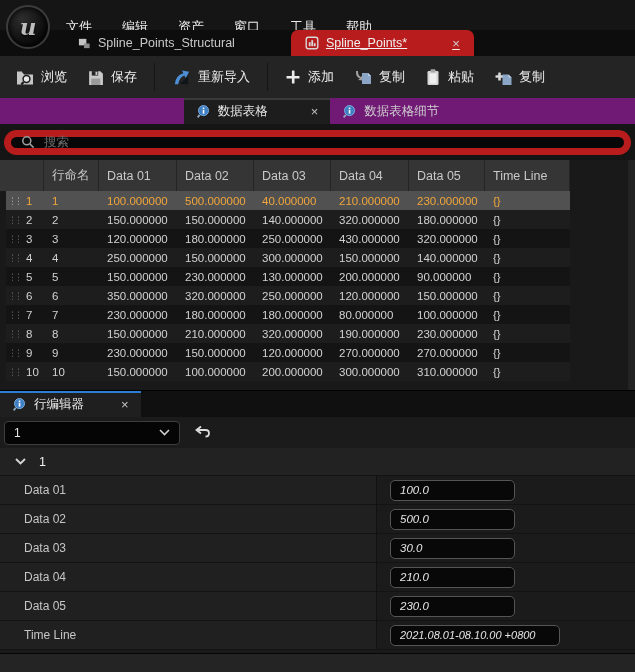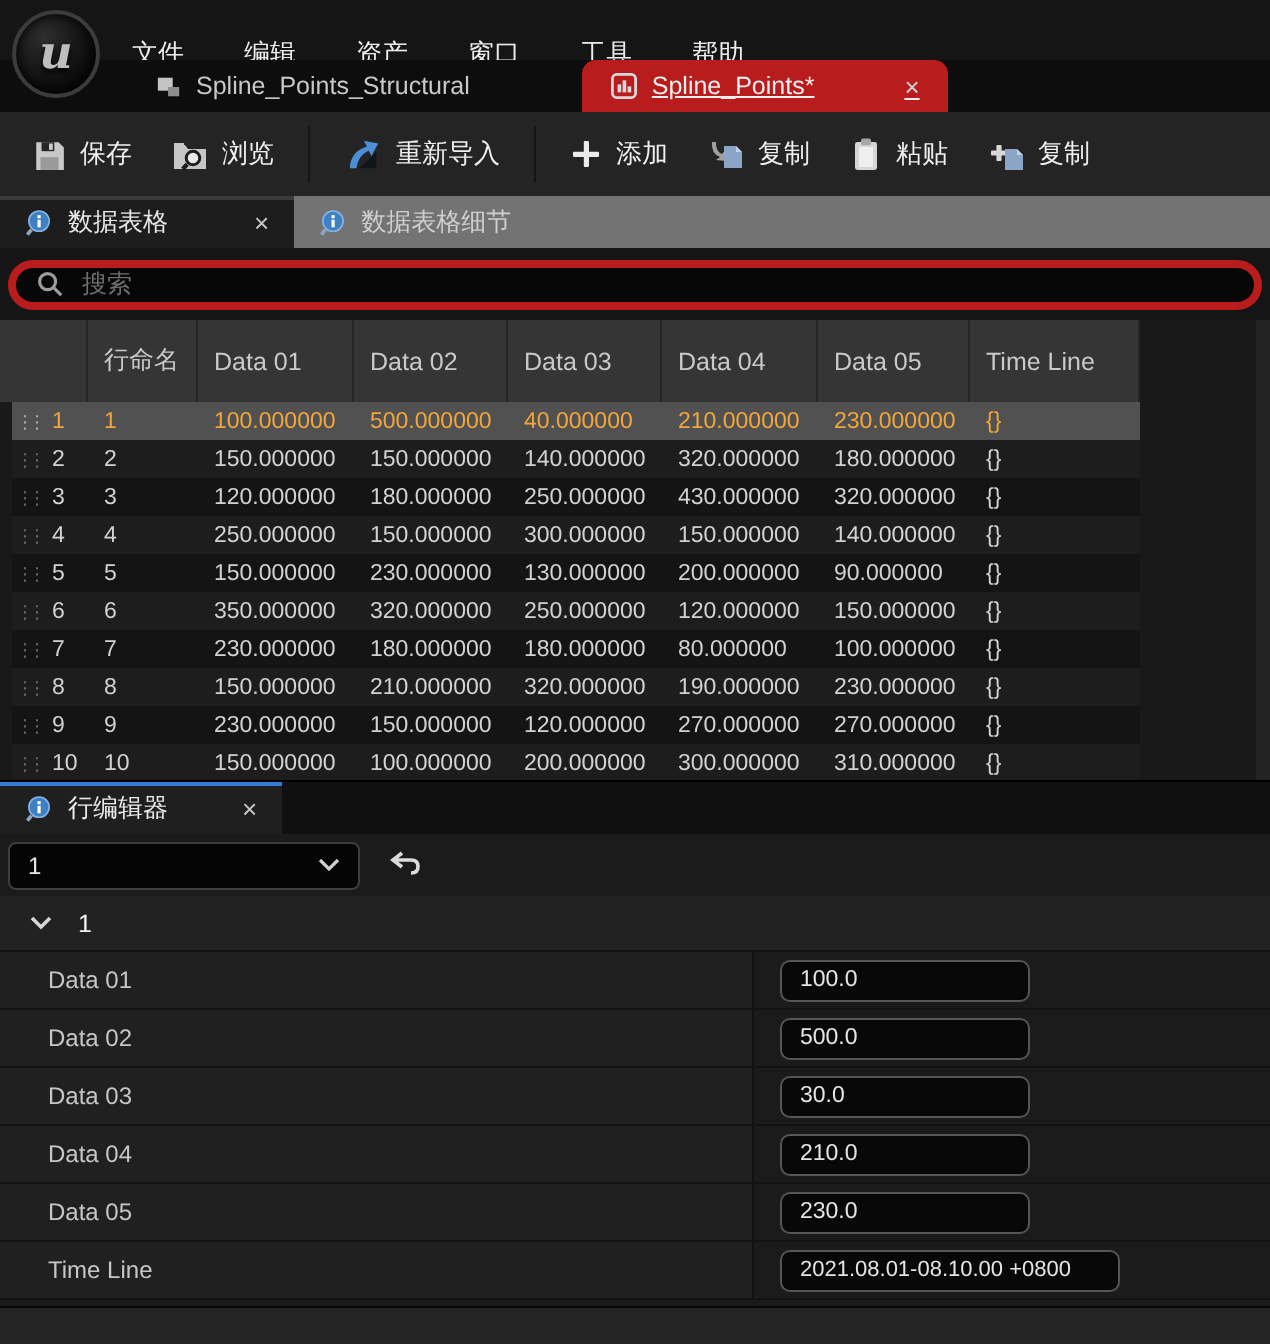--- a/index.html
+++ b/index.html
@@ -22,34 +22,34 @@
   .tabwell{position:absolute;left:0;right:0;bottom:0;height:26px;background:#0d0d0d;
     display:flex;align-items:stretch;padding-left:64px;}
   .asset-tab{display:flex;align-items:center;gap:7px;padding:0 14px;font-size:12.5px;color:#c9c9c9;}
   .asset-tab.active{background:#b91c1c;border-radius:7px 7px 0 0;color:#f0f0f0;margin-left:42px;text-decoration:underline;}
   .asset-tab .close{margin-left:38px;color:#cfcfcf;font-size:13px;line-height:1;}
   
   .toolbar{height:42px;background:#242424;display:flex;align-items:center;padding-left:6px;flex:none;}
   .tbtn{display:flex;align-items:center;gap:7px;padding:0 10px;height:32px;font-size:13px;color:#efefef;}
   .tsep{width:1px;height:28px;background:#151515;margin:0 7px;}
   
-  .panel-tabs{height:26px;background:#737373;display:flex;align-items:stretch;flex:none;}
+  .panel-tabs{height:26px;background:#701a75;display:flex;align-items:stretch;flex:none;justify-content:center;}
   .ptab{display:flex;align-items:center;gap:7px;padding:0 12px;font-size:12.5px;color:#cfcfcf;}
   .ptab.active{background:#1d1d1d;box-shadow:inset 0 2px 0 #3a3a3a;color:#e8e8e8;}
   .ptab .close{margin-left:36px;color:#c5c5c5;font-size:13px;}
   
   .search-row{height:36px;background:#151515;display:flex;align-items:center;padding:0 4px;flex:none;}
-  .search-box{flex:1;height:25px;background:#070707;border:4px solid #b91c1c;border-radius:13px;
+  .search-box{flex:1;height:25px;background:#070707;border:7px solid #b91c1c;border-radius:13px;
     display:flex;align-items:center;gap:9px;padding:0 10px;}
   .search-box input{flex:1;background:transparent;border:none;outline:none;color:#cfcfcf;
     font-size:12.5px;font-family:inherit;}
   .search-box input::placeholder{color:#6e6e6e;}
   
   .table-region{height:230px;background:#191919;position:relative;flex:none;overflow:hidden;}
-  .thead{display:flex;height:41px;width:570px;background:#353535;align-items:stretch;
+  .thead{display:flex;height:31px;width:570px;background:#353535;align-items:stretch;
     font-size:12.5px;color:#c9c9c9;}
   .th{display:flex;align-items:center;padding-left:8px;border-right:1px solid #252525;}
   .w-idx{width:44px;flex:none;} .w-name{width:55px;flex:none;}
   .w-d1{width:78px;flex:none;} .w-d2{width:77px;flex:none;} .w-d3{width:77px;flex:none;}
   .w-d4{width:78px;flex:none;} .w-d5{width:76px;flex:none;} .w-tl{flex:1;}
   .trow{display:flex;height:19px;width:564px;margin-left:6px;align-items:center;
     font-size:11.5px;color:#d2d2d2;}
   .trow.even{background:#141414;} .trow.odd{background:#1d1d1d;}
   .trow.selected{background:#515151;color:#f0a63c;}
   .cell{padding-left:8px;white-space:nowrap;overflow:hidden;}
@@ -68,21 +68,21 @@
     display:flex;align-items:center;padding:0 9px;font-size:12px;color:#e8e8e8;}
   .dropdown .chev{margin-left:auto;display:flex;}
   .re-section{height:28px;background:#222222;display:flex;align-items:center;gap:13px;
     padding-left:15px;font-size:12.5px;color:#f0f0f0;border-bottom:1px solid #131313;flex:none;}
   .fields{flex:none;}
   .field-row{height:29px;display:flex;border-bottom:1px solid #131313;background:#1b1b1b;}
   .field-label{width:377px;flex:none;background:#202020;display:flex;align-items:center;
     padding-left:24px;font-size:12px;color:#c6c6c6;border-right:1px solid #111;}
   .field-value{flex:1;display:flex;align-items:center;padding-left:13px;}
   .field-input{width:125px;height:21px;background:#080808;border:1px solid #555;border-radius:5px;
-    color:#e4e4e4;font-size:11.5px;padding:8px 9px;font-family:inherit;outline:none;}
+    color:#e4e4e4;font-size:11.5px;padding:8px 9px;font-family:inherit;outline:none;font-style:italic;}
   .field-input.wide{width:170px;font-size:11px;}
   .bottom-strip{margin-top:auto;height:19px;background:#242424;border-top:1px solid #060606;flex:none;}
   svg{display:block;}
 </style>
 </head>
 <body>
 
 <div class="app">
 
   <div class="topbar">
@@ -118,39 +118,39 @@
         </span>
         <span>Spline_Points*</span>
         <span class="close">×</span>
       </div>
     </div>
   </div>
 
   <div class="toolbar">
     <div class="tbtn">
       <span>
+        <svg width="18" height="17" viewBox="0 0 18 16">
+            <path d="M1 3h5.5L8 5h9v10H1z" fill="#c6c6c6"></path>
+            <rect x="1" y="2" width="5" height="2" fill="#c6c6c6"></rect>
+            <circle cx="10.5" cy="9.5" r="3.4" fill="#e9e9e9" stroke="#1d1d1d" stroke-width="1.5"></circle>
+            <line x1="7.6" y1="12.6" x2="5.4" y2="15" stroke="#1d1d1d" stroke-width="2.2"></line>
+          </svg>
+      </span>
+      <span>浏览</span>
+    </div>
+    <div class="tbtn">
+      <span>
         <svg width="17" height="17" viewBox="0 0 16 16">
             <path d="M2 2h10.5L15 4.5V15H2z" fill="#c9c9c9"></path>
             <rect x="4.5" y="2" width="6" height="4.2" fill="#262626"></rect>
             <rect x="8" y="2.6" width="1.8" height="3" fill="#c9c9c9"></rect>
             <rect x="4" y="9" width="8.5" height="6" fill="#9a9a9a"></rect>
           </svg>
       </span>
       <span>保存</span>
-    </div>
-    <div class="tbtn">
-      <span>
-        <svg width="18" height="17" viewBox="0 0 18 16">
-            <path d="M1 3h5.5L8 5h9v10H1z" fill="#c6c6c6"></path>
-            <rect x="1" y="2" width="5" height="2" fill="#c6c6c6"></rect>
-            <circle cx="10.5" cy="9.5" r="3.4" fill="#e9e9e9" stroke="#1d1d1d" stroke-width="1.5"></circle>
-            <line x1="7.6" y1="12.6" x2="5.4" y2="15" stroke="#1d1d1d" stroke-width="2.2"></line>
-          </svg>
-      </span>
-      <span>浏览</span>
     </div>
     <div class="tsep"></div>
     <div class="tbtn">
       <span>
         <svg width="19" height="19" viewBox="0 0 20 20">
             <path d="M3 17 Q3.5 8 12 5.5 L10.5 2.5 L18 4 L14.5 10.5 L13 7.8 Q7.5 10 6.5 17 Z" fill="#4d8fd6"></path>
             <path d="M8 17 L17 8.5 L17 17 Z" fill="#10151c"></path>
           </svg>
       </span>
       <span>重新导入</span>

